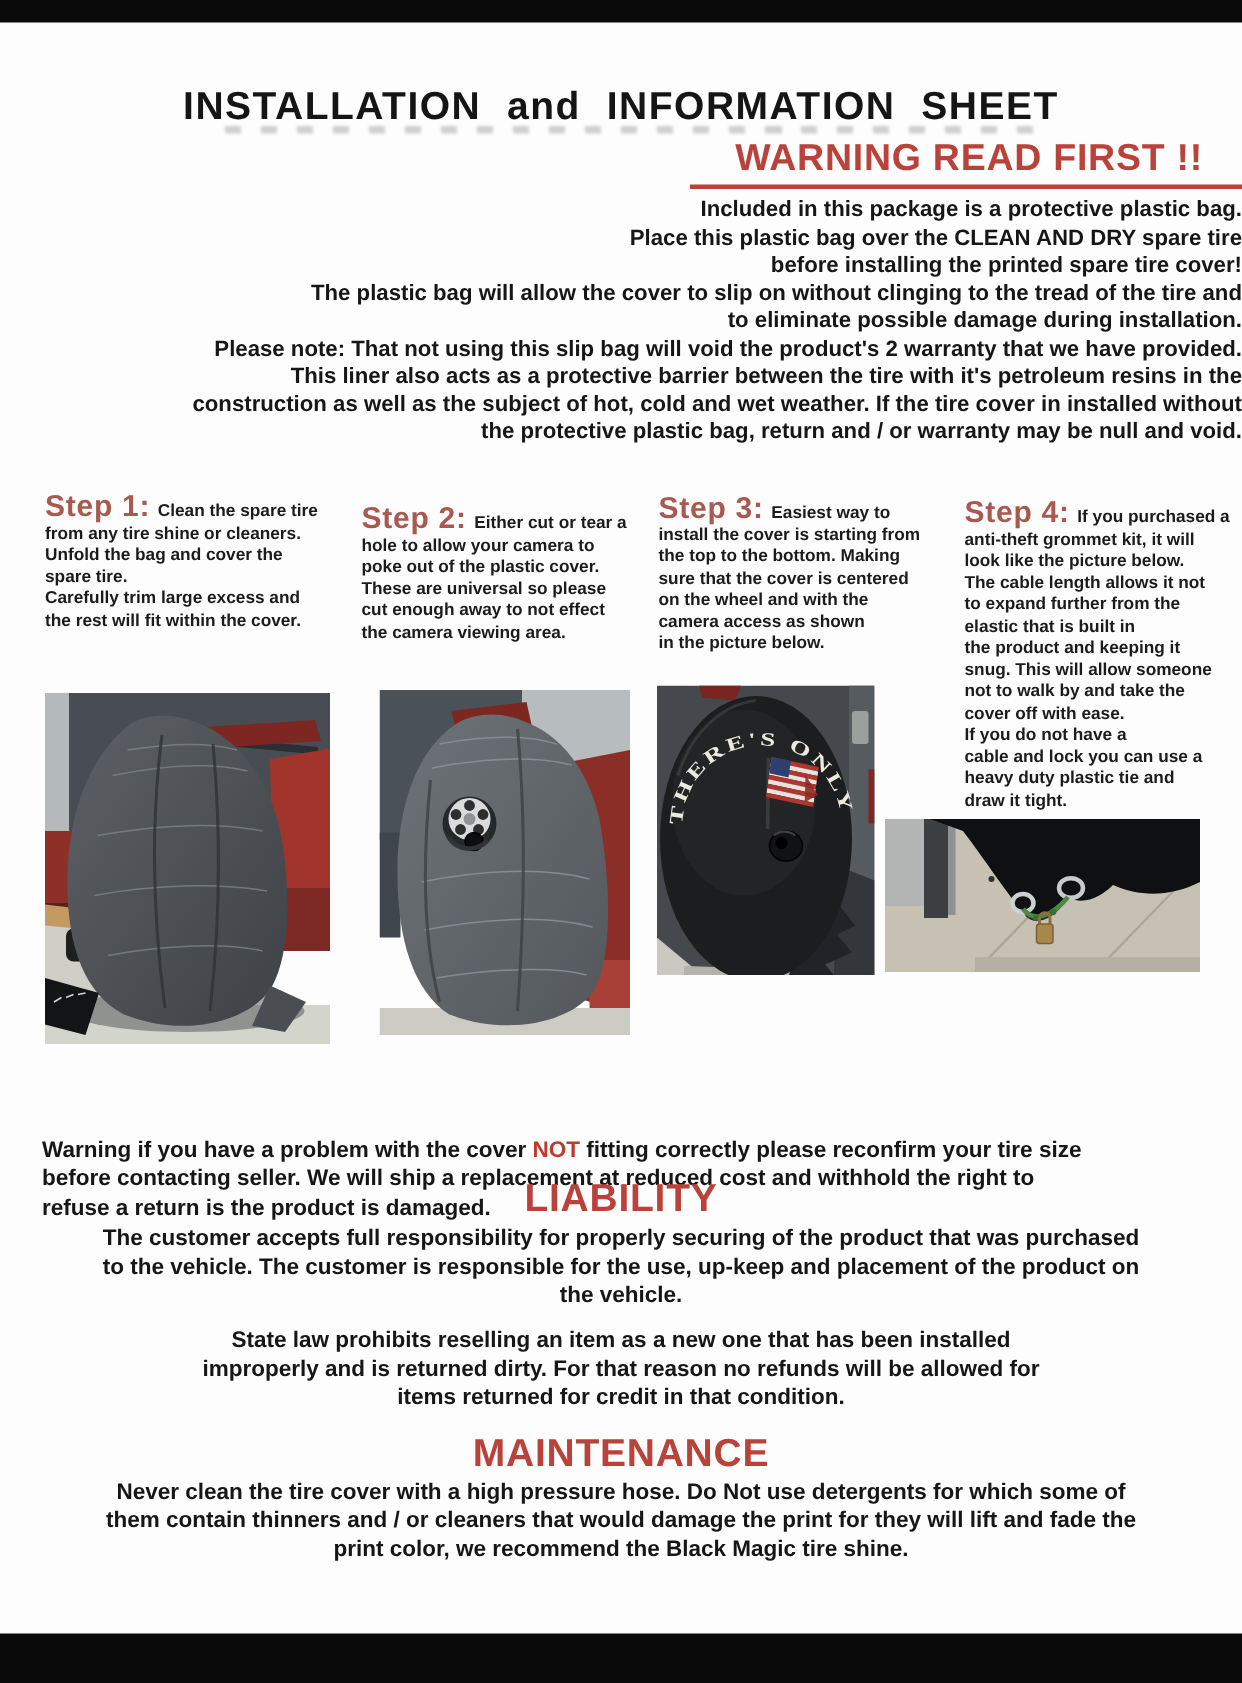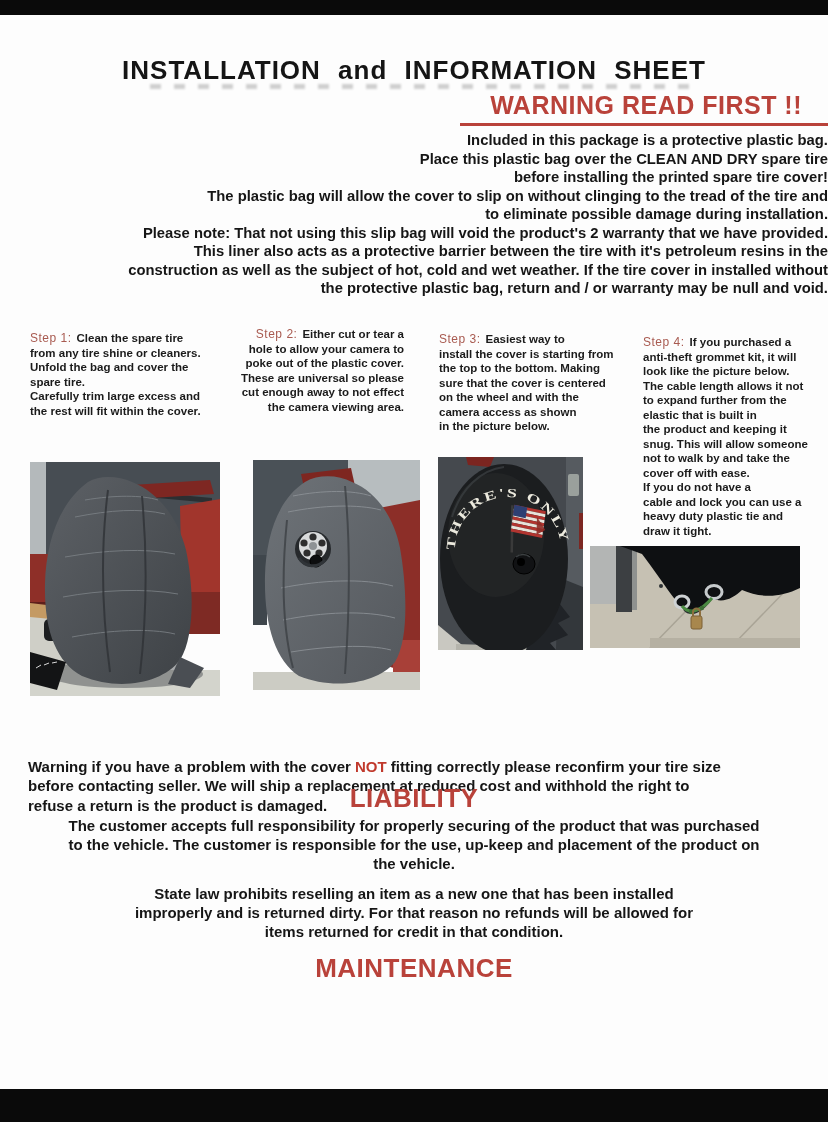--- a/index.html
+++ b/index.html
@@ -26,23 +26,23 @@
   .warning-heading{position:absolute;top:91px;left:0;width:100%;text-align:right;}
   .warning-heading .underlined{
     display:inline-block;padding:0 26px 3px 30px;border-bottom:3px solid var(--heading-red);
     color:var(--heading-red);font-size:25px;font-weight:bold;letter-spacing:.5px;
   }
   .intro{
     position:absolute;top:131px;left:0;width:100%;text-align:right;
     font-size:14.8px;font-weight:bold;line-height:18.5px;white-space:pre-line;
   }
   .step{position:absolute;white-space:pre-line;font-size:11.5px;font-weight:bold;line-height:14.5px;color:#1b1b1b;}
-  .step-label{font-size:12px;font-weight:normal;color:var(--step-red);letter-spacing:.5px;margin-right:5px;}
+  .step-label{font-size:20px;font-weight:bold;color:var(--step-red);letter-spacing:.5px;margin-right:5px;}
   .step-1{left:30px;top:331px;}
-  .step-2{left:241px;top:327px;text-align:right;}
+  .step-2{left:241px;top:339px;}
   .step-3{left:439px;top:332px;}
   .step-4{left:643px;top:335px;}
   .photo{position:absolute;display:block;}
   .photo svg{display:block;width:100%;height:100%;}
   .photo-1{left:30px;top:462px;width:190px;height:234px;}
   .photo-2{left:253px;top:460px;width:167px;height:230px;}
   .photo-3{left:438px;top:457px;width:145px;height:193px;}
   .photo-4{left:590px;top:546px;width:210px;height:102px;}
   .fit-warning{
     position:absolute;top:757px;left:28px;width:798px;
@@ -283,15 +283,18 @@
 
   <div class="section-heading liability-heading">LIABILITY</div>
   <div class="body-para liability-p1">The customer accepts full responsibility for properly securing of the product that was purchased
 to the vehicle.  The customer is responsible for the use, up-keep and placement of the product on
 the vehicle.</div>
   <div class="body-para liability-p2">State law prohibits reselling an item as a new one that has been installed
 improperly and is returned dirty. For that reason no refunds will be allowed for
 items returned for credit in that condition.</div>
 
   <div class="section-heading maintenance-heading">MAINTENANCE</div>
+  <div class="body-para maintenance-p">Never clean the tire cover with a high pressure hose.  Do Not  use detergents for which some of
+them contain thinners and / or cleaners that would damage the print for they will lift and fade the
+print color, we recommend the Black Magic tire shine.</div>
 
   <div class="band band-bottom"></div>
 </div>
 
 </body></html>

